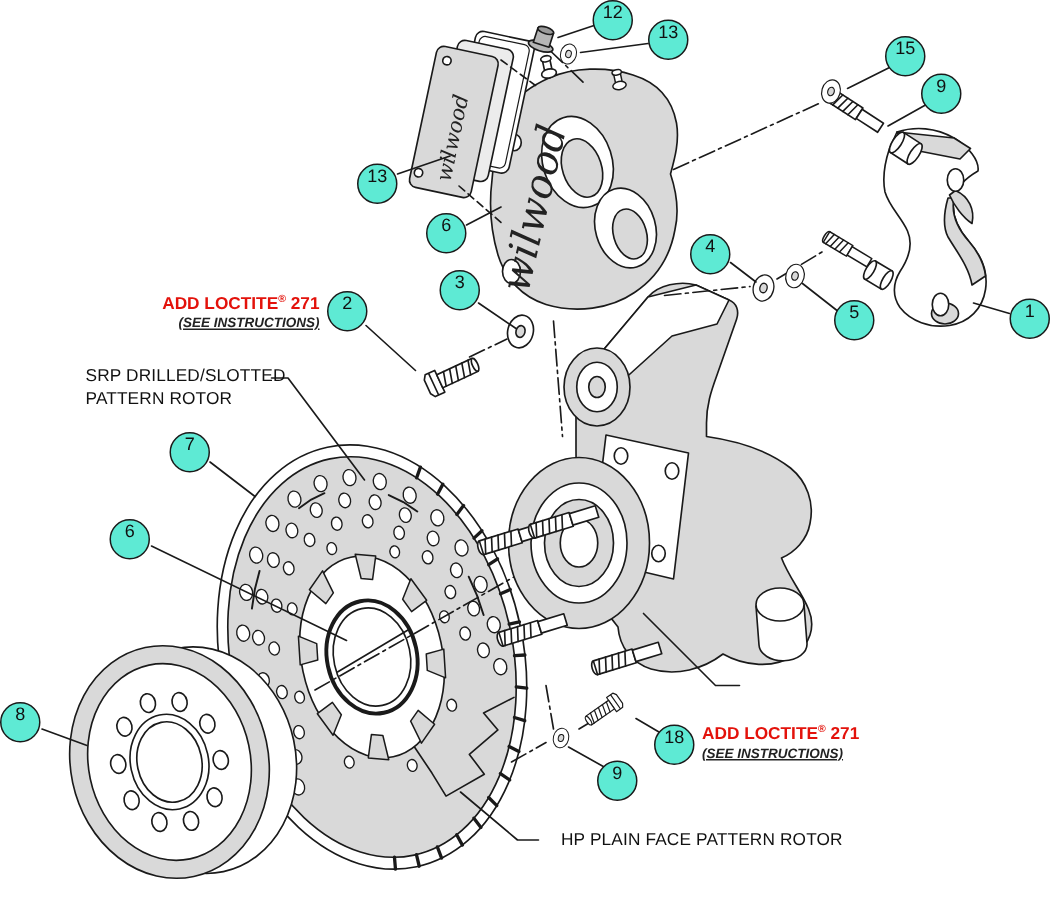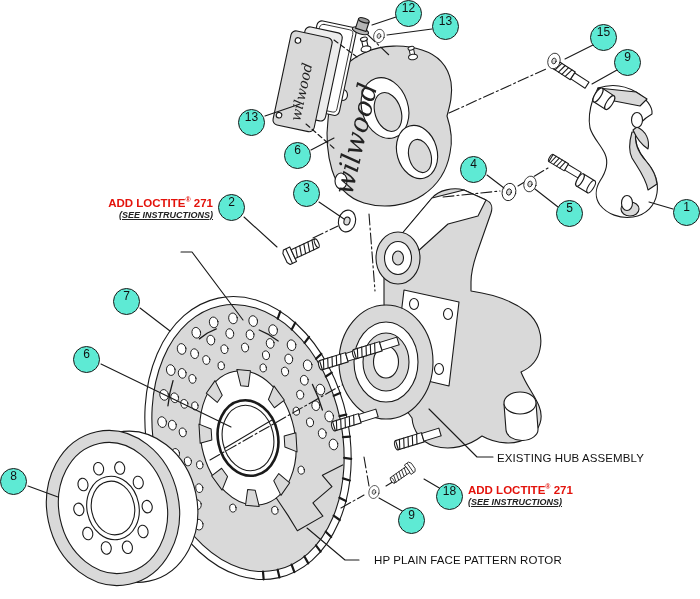--- a/index.html
+++ b/index.html
@@ -374,16 +374,19 @@
 <div class="note right" style="right:487px;top:194px">
   <div class="note-red"><span>ADD LOCTITE</span><sup>®</sup><span> 271</span></div>
   <div class="note-sub">(SEE INSTRUCTIONS)</div>
 </div>
 
 <div class="note" style="left:468px;top:481px">
   <div class="note-red"><span>ADD LOCTITE</span><sup>®</sup><span> 271</span></div>
   <div class="note-sub">(SEE INSTRUCTIONS)</div>
 </div>
 
-<div class="lbl" style="left:497px;top:451px">EXISTING HUB ASSEMBLY</div>
+<div class="lbl" style="left:57px;top:244px">
+  <div>SRP DRILLED/SLOTTED</div>
+  <div>PATTERN ROTOR</div>
+</div>
 <div class="lbl" style="left:374px;top:553px">HP PLAIN FACE PATTERN ROTOR</div>
 
 </div>
 
 </body></html>

